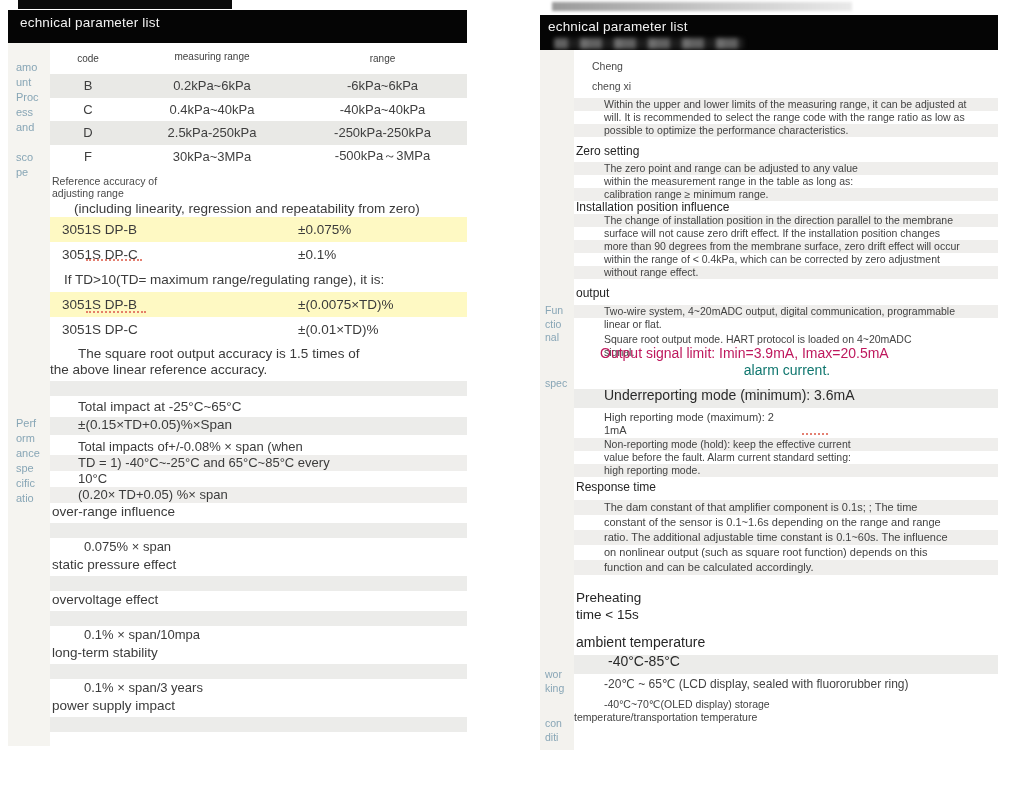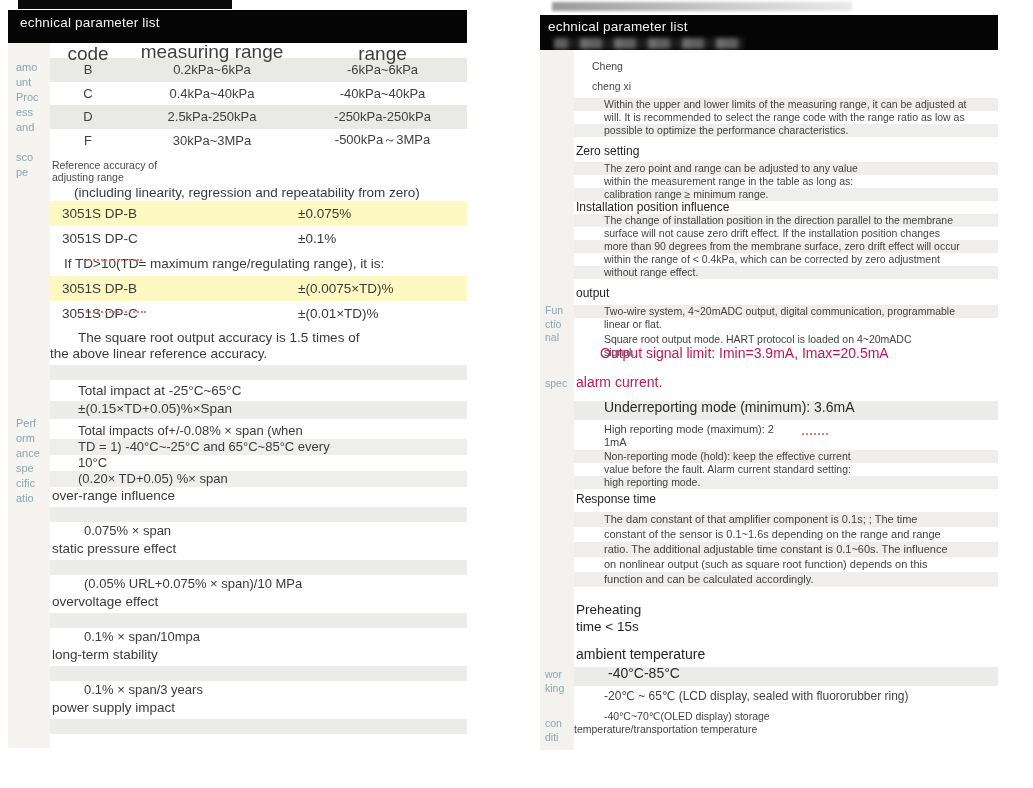--- a/index.html
+++ b/index.html
@@ -27,21 +27,21 @@
   .pbody { display:flex; }
   .side { position:relative; flex:0 0 42px; background:#f5f4f0; }
   .panel-right .side { flex:0 0 34px; background:#f3f2ee; }
   .side-label { position:absolute; left:8px; color:#88a6b6; font-size:11px; line-height:15px; }
   .panel-right .side-label { left:5px; font-size:10.5px; line-height:13.5px; }
   .content { flex:1; padding-bottom:14px; }
 
   
   .tbl { font-size:13px; color:#3f3f3f; }
   .trow { display:grid; grid-template-columns:76px 172px 1fr; height:23.5px; align-items:center; text-align:center; }
-  .trow.thead { height:15px; font-size:19px; }
+  .trow.thead { height:31px; font-size:10px; }
   .trow.thead .c2 { position:relative; top:-2px; }
   .trow.gray { background:#e9e9e6; }
 
   .acc-label-row { position:relative; margin-top:7px; font-size:10.5px; line-height:12px; color:#4a4a4a; padding-left:2px; }
   .acc-label-row::after { content:""; position:absolute; left:128px; right:0; top:3px; height:14px; background:#ececea; z-index:-1; }
   .acc-note { font-size:13.5px; margin-top:2px; padding-left:24px; }
   .mrow { display:flex; height:24.5px; align-items:center; font-size:13.5px; padding-left:12px; margin-top:1px; }
   .mrow .model { width:236px; }
   .mrow.gray { background:#fef9c3; }
   .tdnote { height:24px; display:flex; align-items:center; font-size:13.5px; padding-left:14px; }
@@ -58,21 +58,21 @@
   .redmark { position:absolute; border-top:2px dotted #e06a5a; height:0; opacity:.85; }
 
   
   .r-content { font-size:10.5px; line-height:13px; color:#434343; }
   .r-label { margin-top:6px; padding-left:18px; line-height:20px; color:#4a4a4a; }
   .r-para { padding-left:30px; padding-right:4px;
     background:repeating-linear-gradient(to bottom,#efeeec 0 13px,transparent 13px 26px); }
   .r-head { font-size:12px; color:#252525; padding-left:2px; }
   .r-out1 { margin-top:5px; }
   .bigline { font-size:14px; color:#be185d; padding-left:26px; margin-top:-12px; position:relative; }
-  .alarm-head { font-size:14px; color:#be185d; padding-left:2px; margin-top:16px; }
+  .alarm-head { font-size:14px; color:#0f766e; padding-left:2px; margin-top:4px;text-align:center; }
   .under { margin-top:12px; font-size:14px; color:#2a2a2a; padding-left:30px; height:19px; background:#ececea; }
   .high { margin-top:3px; font-size:11px; line-height:12.5px; padding-left:30px; }
   .nonrep { margin-top:2px; font-size:10.5px; line-height:13px; padding-left:30px;
     background:repeating-linear-gradient(to bottom,#efeeec 0 13px,transparent 13px 26px); }
   .resp-para { margin-top:6px; font-size:11px; line-height:15px; padding-left:30px;
     background:repeating-linear-gradient(to bottom,#efeeec 0 15px,transparent 15px 30px); }
   .preheat { margin-top:15px; font-size:13.5px; line-height:16.5px; color:#252525; padding-left:2px; }
   .amb-head { margin-top:13px; font-size:14px; color:#252525; padding-left:2px; }
   .amb1 { margin-top:6px; font-size:14px; color:#2a2a2a; padding-left:34px; height:19px; background:#ececea; }
   .amb2 { margin-top:4px; font-size:12px; padding-left:30px; height:16px; }
@@ -169,21 +169,20 @@
 TD = 1) -40°C~-25°C and 65°C~85°C every
 10°C
 (0.20× TD+0.05) %× span</div>
 
       <div class="spec-label">over-range influence</div>
       <div class="stripe-bar"></div>
       <div class="spec-value">0.075% × span</div>
 
       <div class="spec-label">static pressure effect</div>
       <div class="stripe-bar"></div>
-      <div class="spec-value">(0.05% URL+0.075% × span)/10 MPa</div>
 
       <div class="spec-label">overvoltage effect</div>
       <div class="stripe-bar"></div>
       <div class="spec-value">0.1% × span/10mpa</div>
 
       <div class="spec-label">long-term stability</div>
       <div class="stripe-bar"></div>
       <div class="spec-value">0.1% × span/3 years</div>
 
       <div class="spec-label">power supply impact</div>

